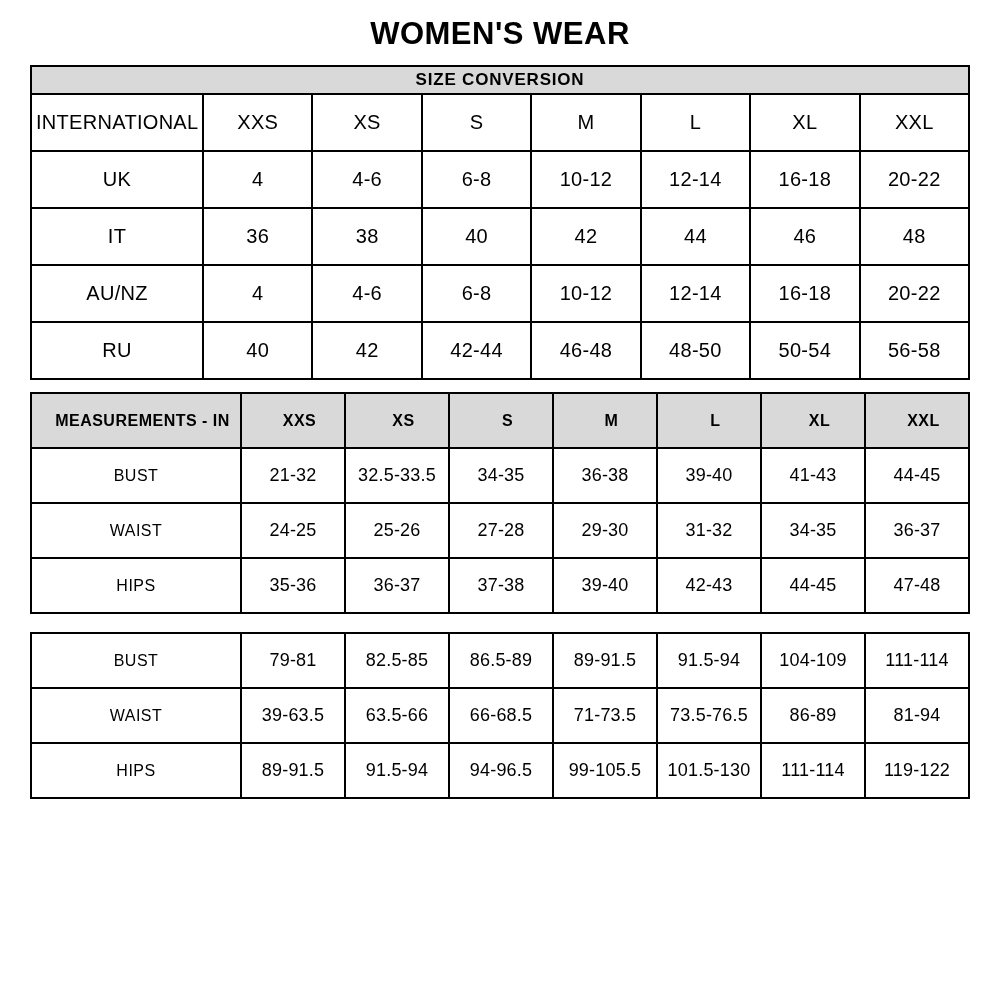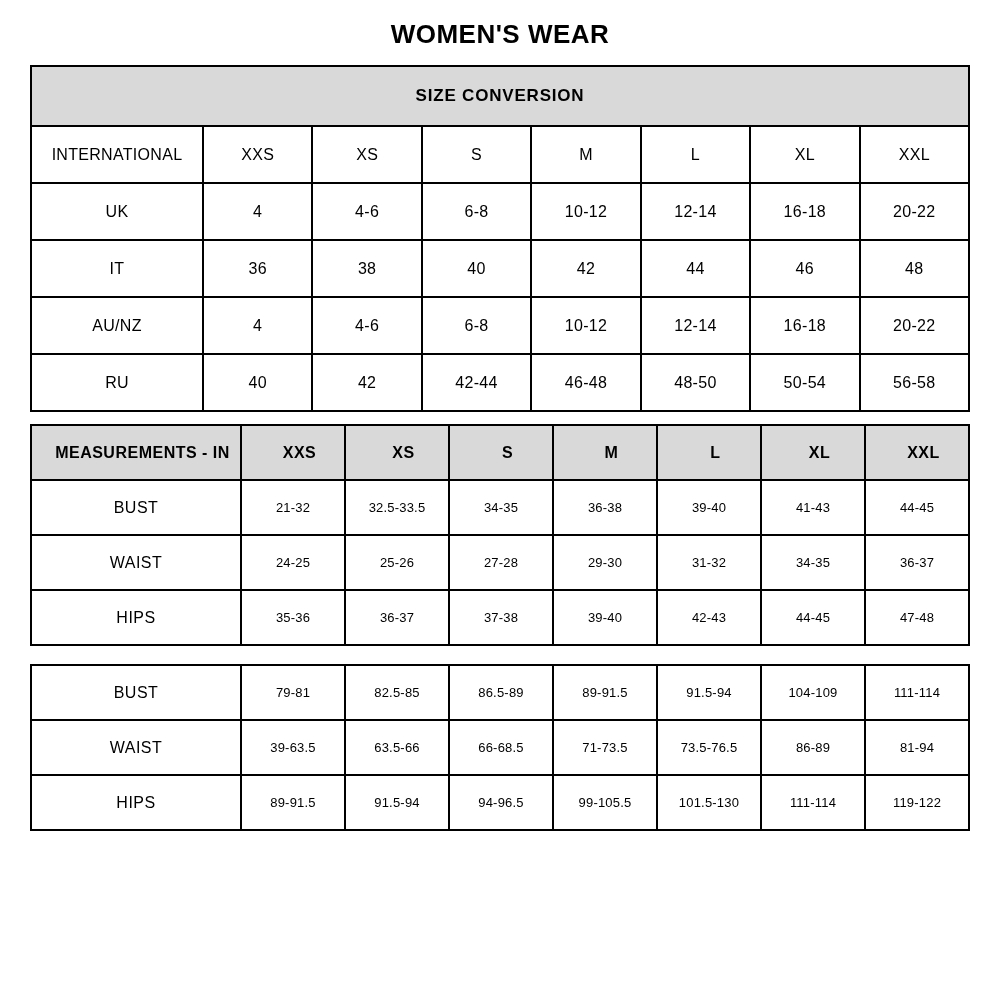--- a/index.html
+++ b/index.html
@@ -8,60 +8,60 @@
     padding: 0;
     width: 1000px;
     height: 1000px;
     background: #ffffff;
     color: #000000;
     font-family: "Liberation Sans", sans-serif;
   }
   .page { padding: 12px 30px 20px 30px; }
   .title {
     text-align: center;
-    font-size: 26px;
+    font-size: 31px;
     font-weight: 700;
     letter-spacing: 0.5px;
     margin: 6px 0 15px 0;
     line-height: 32px;
   }
   table {
     width: 100%;
     border-collapse: collapse;
     table-layout: fixed;
   }
   td {
     border: 2px solid #000000;
     text-align: center;
     vertical-align: middle;
     padding: 0 4px;
     overflow: hidden;
   }
   
-  .tbl1 td { height: 57px; font-size: 16px; letter-spacing: 0.3px; }
+  .tbl1 td { height: 57px; font-size: 20px; letter-spacing: 0.3px; }
   .tbl1 .title-bar {
-    height: 60px;
+    height: 28px;
     background: var(--header-bg, #d9d9d9);
     font-weight: 700;
     font-size: 17px;
     letter-spacing: 0.8px;
   }
   .plain-head { font-weight: 400; }
   .c1a { width: 172px; }
   
   .tbl23 td { height: 55px; }
   .gray-head {
     background: var(--header-bg, #d9d9d9);
     font-weight: 700;
     font-size: 16px;
     letter-spacing: 0.5px;
     padding-left: 17px;
   }
   .tbl23 .row-label { font-size: 16px; letter-spacing: 0.5px; }
-  .tbl23 .value-cell { font-size: 13px; letter-spacing: 0.2px; }
+  .tbl23 .value-cell { font-size: 18px; letter-spacing: 0.2px; }
   .c1b { width: 210px; }
   .mt  { margin-top: 12px; }
   .mt2 { margin-top: 18px; }
 </style>
 </head>
 <body>
 
 <div class="page">
 
   <h1 class="title">WOMEN'S WEAR</h1>

